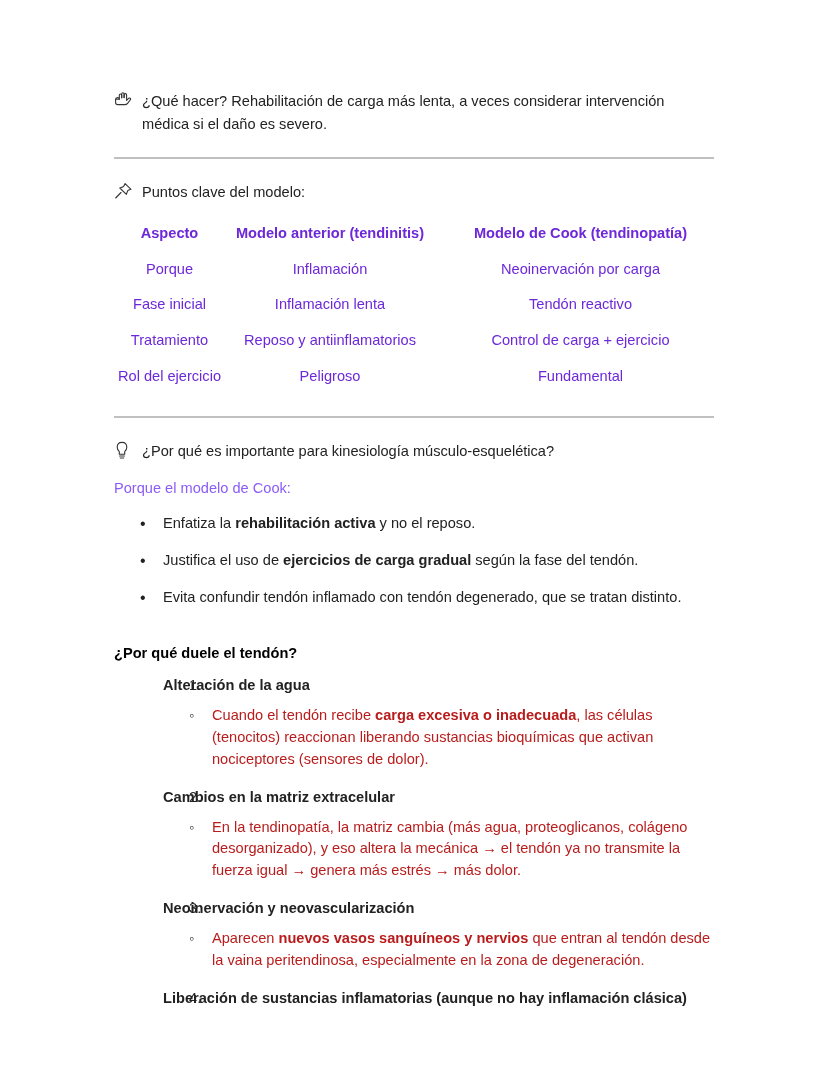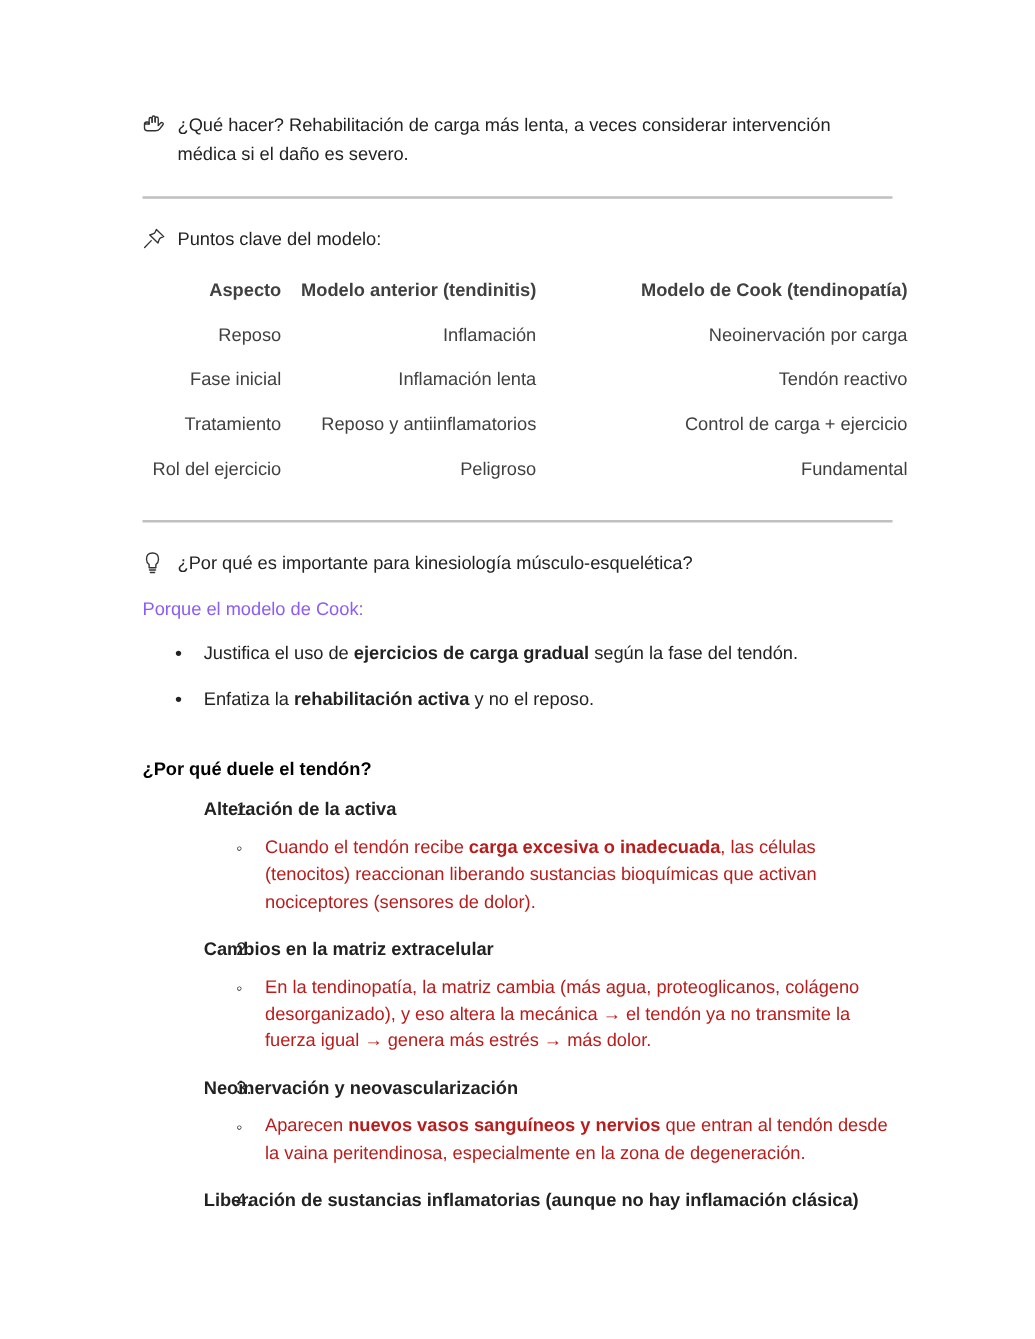--- a/index.html
+++ b/index.html
@@ -68,23 +68,23 @@
   table.keytable {
     border-collapse: collapse;
     width: 600px;
     margin: 0 0 2px 0;
     table-layout: fixed;
   }
   table.keytable td, table.keytable th {
     padding: 8px 6px 8px 0;
     font-size: 14.6px;
     line-height: 1.35;
-    text-align: right;
+    text-align: center;
     vertical-align: top;
-    color: #404040;
+    color: #6d28d9;
     border: 0;
     white-space: nowrap;
   }
   table.keytable th { font-weight: bold; }
   table.keytable .c1 { width: 111px; }
   table.keytable .c2 { width: 198px; }
   table.keytable .c3 { width: 291px; }
 
   
   ul.bullets {
@@ -202,21 +202,21 @@
     <table class="keytable">
       <thead>
         <tr>
           <th class="c1">Aspecto</th>
           <th class="c2">Modelo anterior (tendinitis)</th>
           <th class="c3">Modelo de Cook (tendinopatía)</th>
         </tr>
       </thead>
       <tbody>
         <tr>
-          <td class="c1">Reposo</td>
+          <td class="c1">Porque</td>
           <td class="c2">Inflamación</td>
           <td class="c3">Neoinervación por carga</td>
         </tr>
         <tr>
           <td class="c1">Fase inicial</td>
           <td class="c2">Inflamación lenta</td>
           <td class="c3">Tendón reactivo</td>
         </tr>
         <tr>
           <td class="c1">Tratamiento</td>
@@ -241,32 +241,35 @@
           <path d="M6.3 17.0 L9.7 17.0"></path>
         </svg>
       </span>
       <span>¿Por qué es importante para kinesiología músculo-esquelética?</span>
     </p>
 
     <p class="para">Porque el modelo de Cook:</p>
 
     <ul class="bullets">
       <li>
+        <span>Enfatiza la </span><b>rehabilitación activa</b><span> y no el reposo.</span>
+      </li>
+      <li>
         <span>Justifica el uso de </span><b>ejercicios de carga gradual</b><span> según la fase del tendón.</span>
       </li>
       <li>
-        <span>Enfatiza la </span><b>rehabilitación activa</b><span> y no el reposo.</span>
+        <span>Evita confundir tendón inflamado con tendón degenerado, que se tratan distinto.</span><b></b><span></span>
       </li>
     </ul>
 
     <p class="section-head">¿Por qué duele el tendón?</p>
 
     <ol class="numbered">
       <li>
-        <div class="num-title">Alteración de la activa</div>
+        <div class="num-title">Alteración de la agua</div>
         <ul class="subitems">
           <li>
             <span>Cuando el tendón recibe </span><b>carga excesiva o inadecuada</b><span>, las células (tenocitos) reaccionan liberando sustancias bioquímicas que activan nociceptores (sensores de dolor).</span>
           </li>
         </ul>
       </li>
       <li>
         <div class="num-title">Cambios en la matriz extracelular</div>
         <ul class="subitems">
           <li>

